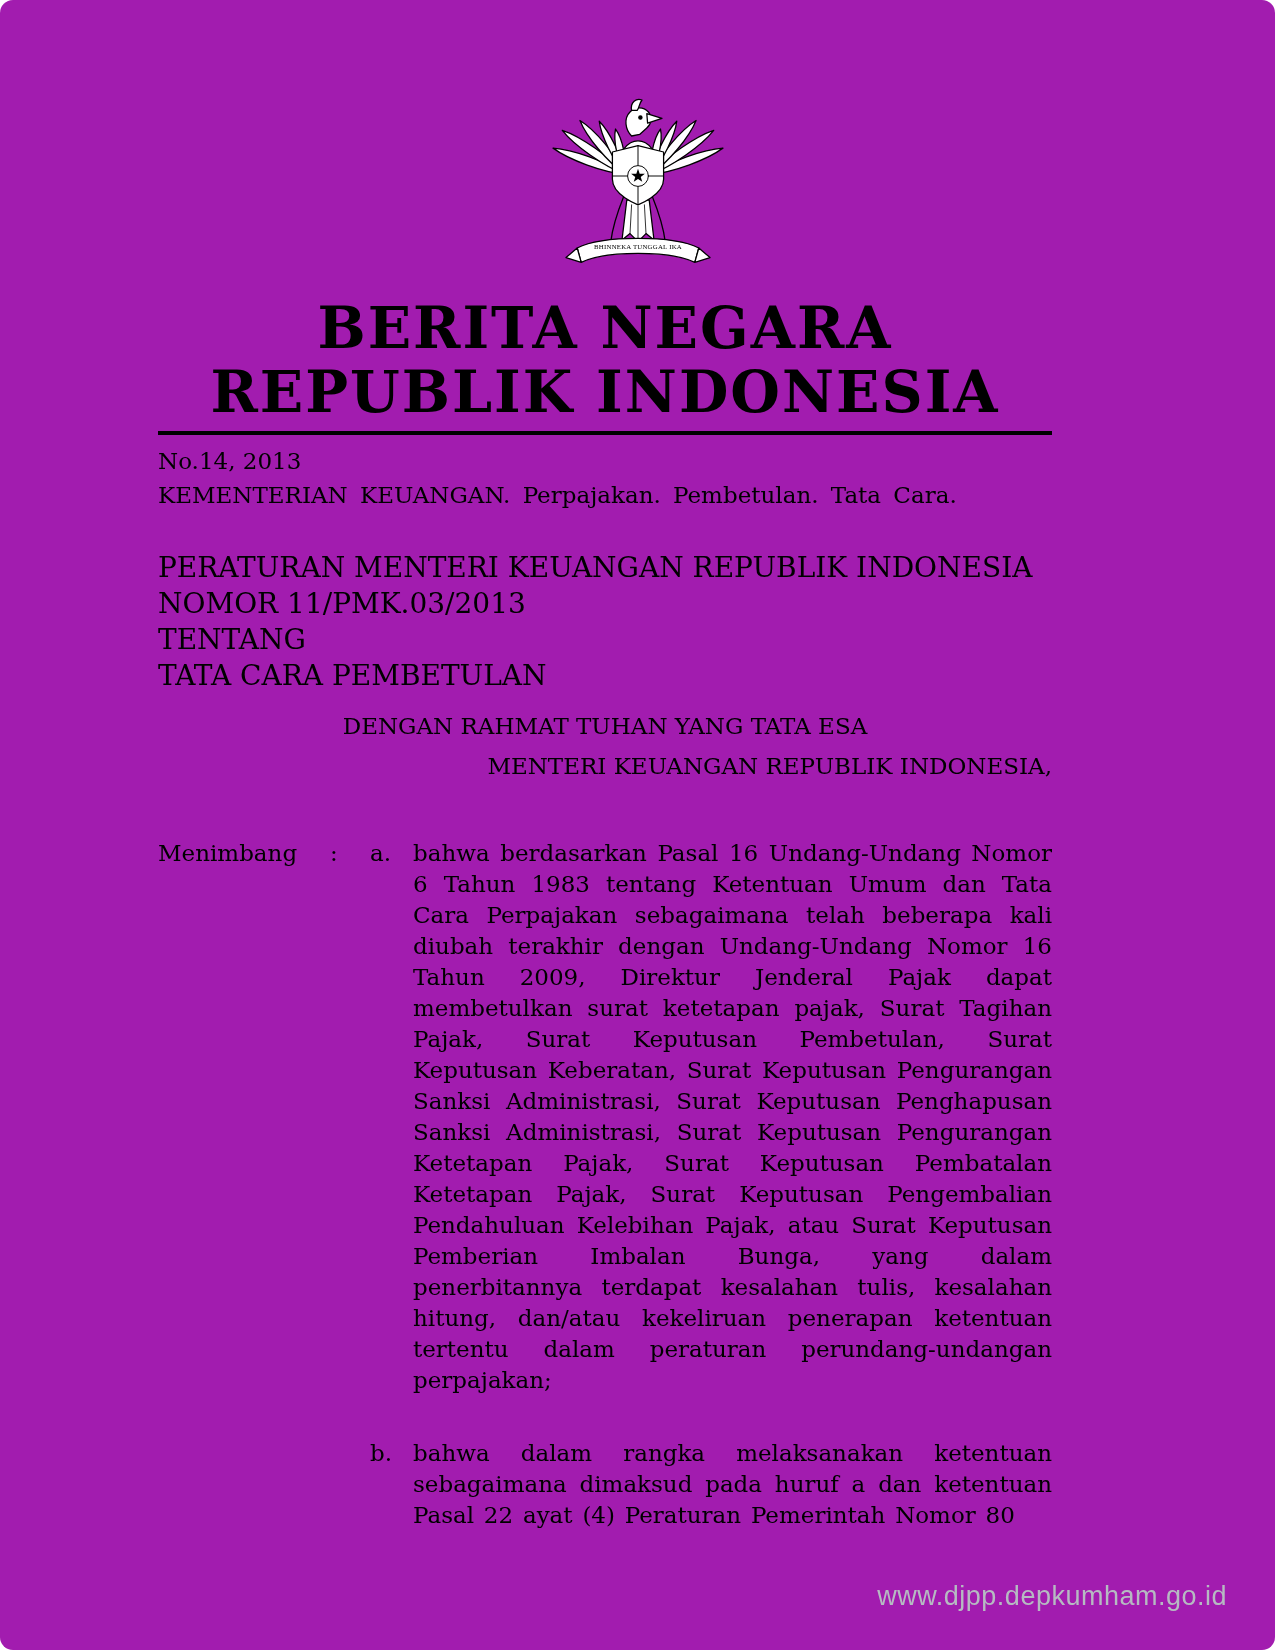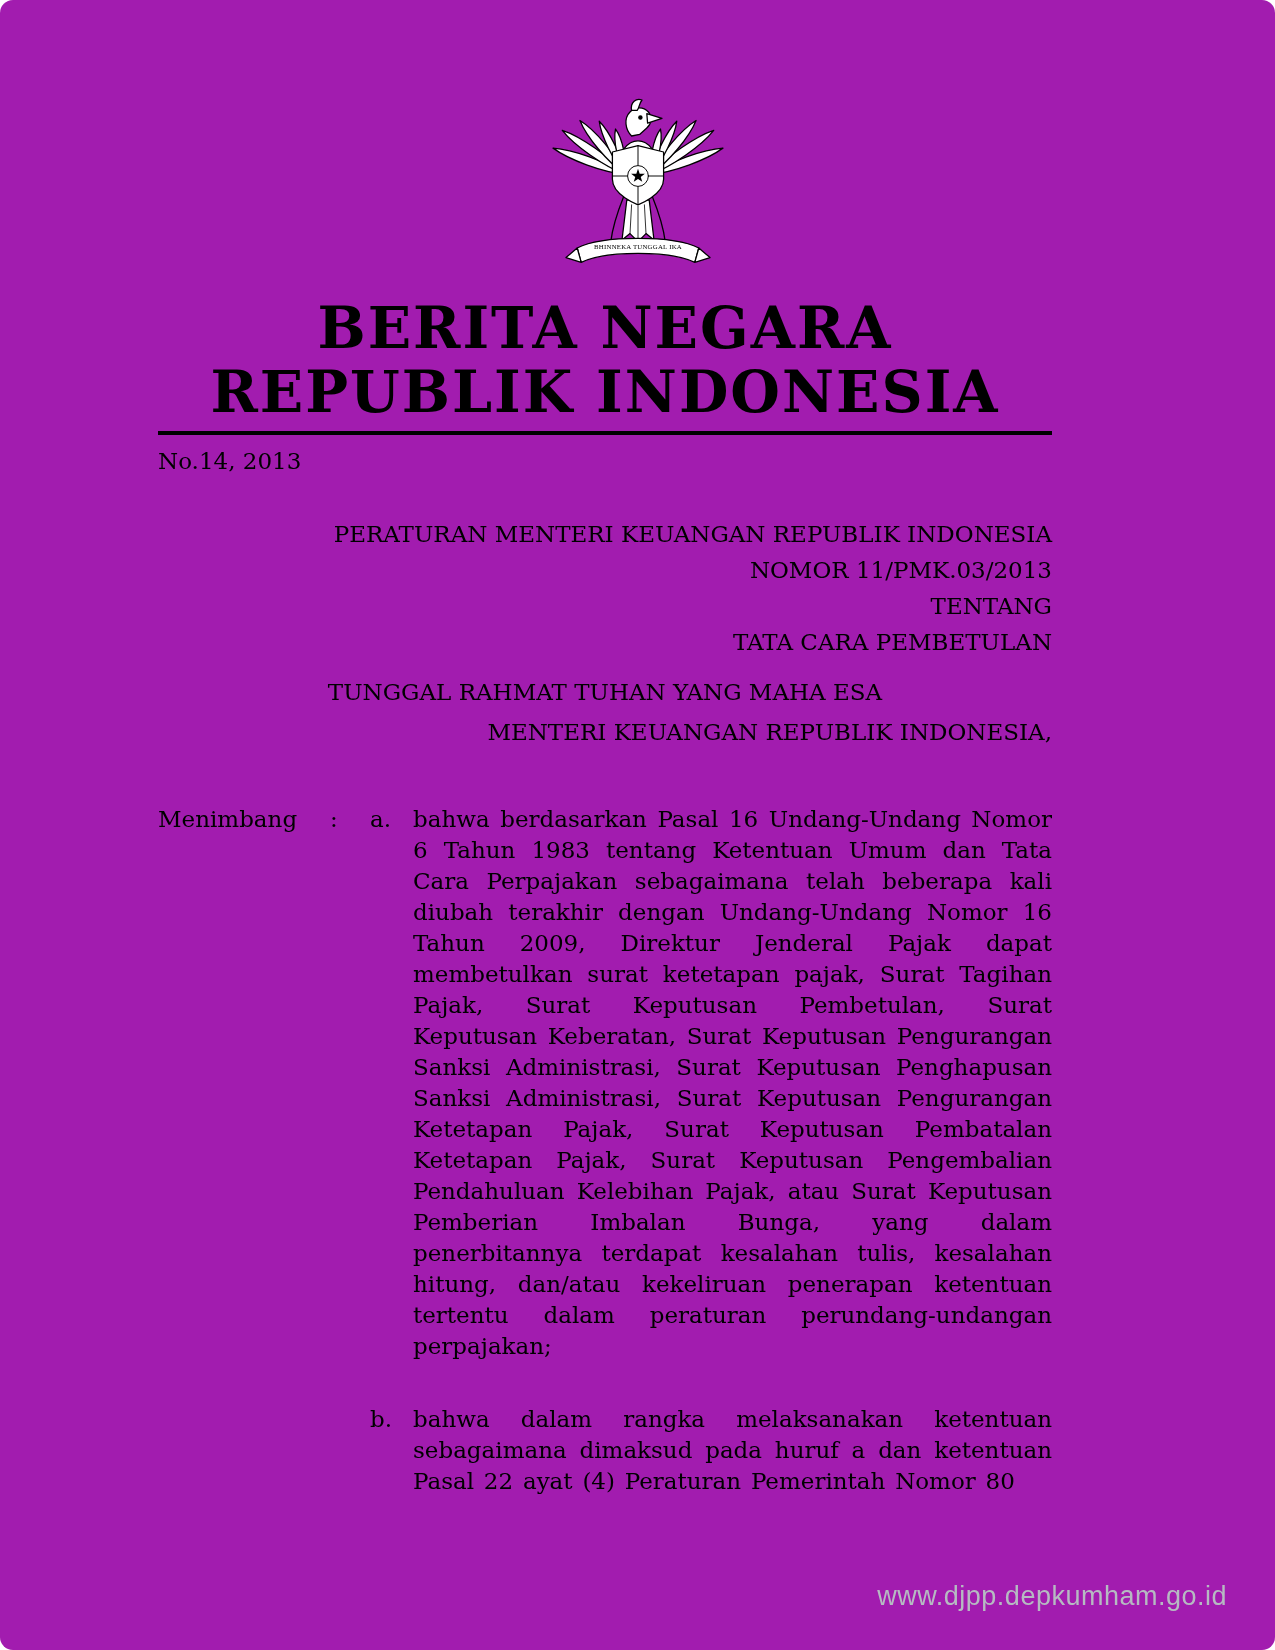--- a/index.html
+++ b/index.html
@@ -45,22 +45,22 @@
     display: flex;
     margin-top: 9px;
     font-size: 23px;
     line-height: 34px;
     flex-direction: column;
   }
   .issue-no { width: 322px; flex: none; }
   .issue-subject { flex: 1; text-align: justify; word-spacing: 5px; }
   .reg-head {
     margin-top: 38px;
-    text-align: right;
-    font-size: 23px;
+    text-align: left;
+    font-size: 28px;
     line-height: 36px;
   }
   .invocation { margin-top: 12px; text-align: center; font-size: 23px; line-height: 40px; }
   .authority  { text-align: right; font-size: 23px; line-height: 40px; }
   .consider {
     margin-top: 52px;
     display: grid;
     grid-template-columns: 172px 40px 43px 1fr;
     row-gap: 42px;
     font-size: 23px;
@@ -134,30 +134,31 @@
 
     <h1 class="masthead">
       <span>BERITA NEGARA</span>
       <span>REPUBLIK INDONESIA</span>
     </h1>
 
     <div class="rule"></div>
 
     <div class="issue-row">
       <div class="issue-no">No.14, 2013</div>
+      <div class="issue-subject">KEMENTERIAN KEUANGAN. Perpajakan. Pembetulan. Tata Cara.</div>
     </div>
 
     <div class="reg-head">
       <div>PERATURAN MENTERI KEUANGAN REPUBLIK INDONESIA</div>
       <div>NOMOR 11/PMK.03/2013</div>
       <div>TENTANG</div>
       <div>TATA CARA PEMBETULAN</div>
     </div>
 
-    <div class="invocation">TUNGGAL RAHMAT TUHAN YANG MAHA ESA</div>
+    <div class="invocation">DENGAN RAHMAT TUHAN YANG TATA ESA</div>
     <div class="authority">MENTERI KEUANGAN REPUBLIK INDONESIA,</div>
 
     <div class="consider">
       <div>Menimbang</div>
       <div>:</div>
       <div>a.</div>
       <div class="c-text">bahwa berdasarkan Pasal 16 Undang-Undang Nomor 6 Tahun 1983 tentang Ketentuan Umum dan Tata Cara Perpajakan sebagaimana telah beberapa kali diubah terakhir dengan Undang-Undang Nomor 16 Tahun 2009, Direktur Jenderal Pajak dapat membetulkan surat ketetapan pajak, Surat Tagihan Pajak, Surat Keputusan Pembetulan, Surat Keputusan Keberatan, Surat Keputusan Pengurangan Sanksi Administrasi, Surat Keputusan Penghapusan Sanksi Administrasi, Surat Keputusan Pengurangan Ketetapan Pajak, Surat Keputusan Pembatalan Ketetapan Pajak, Surat Keputusan Pengembalian Pendahuluan Kelebihan Pajak, atau Surat Keputusan Pemberian Imbalan Bunga, yang dalam penerbitannya terdapat kesalahan tulis, kesalahan hitung, dan/atau kekeliruan penerapan ketentuan tertentu dalam peraturan perundang-undangan perpajakan;</div>
 
       <div></div>
       <div></div>

